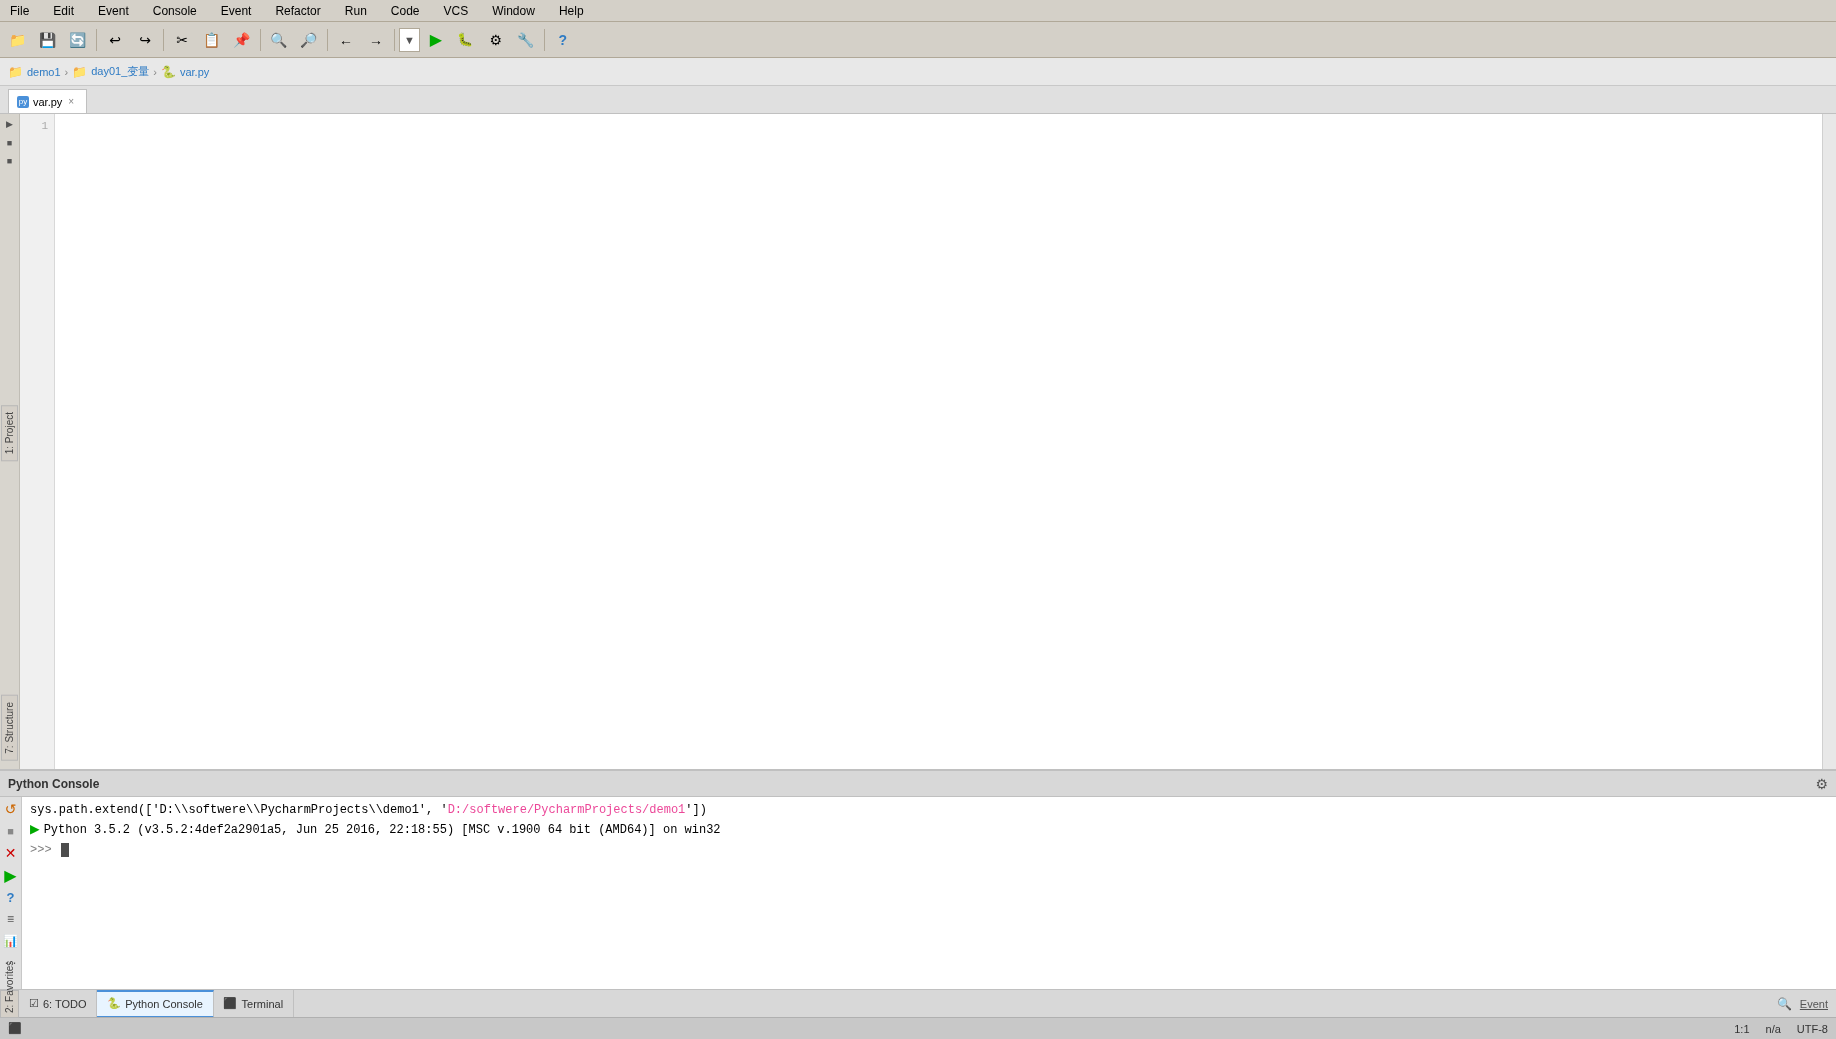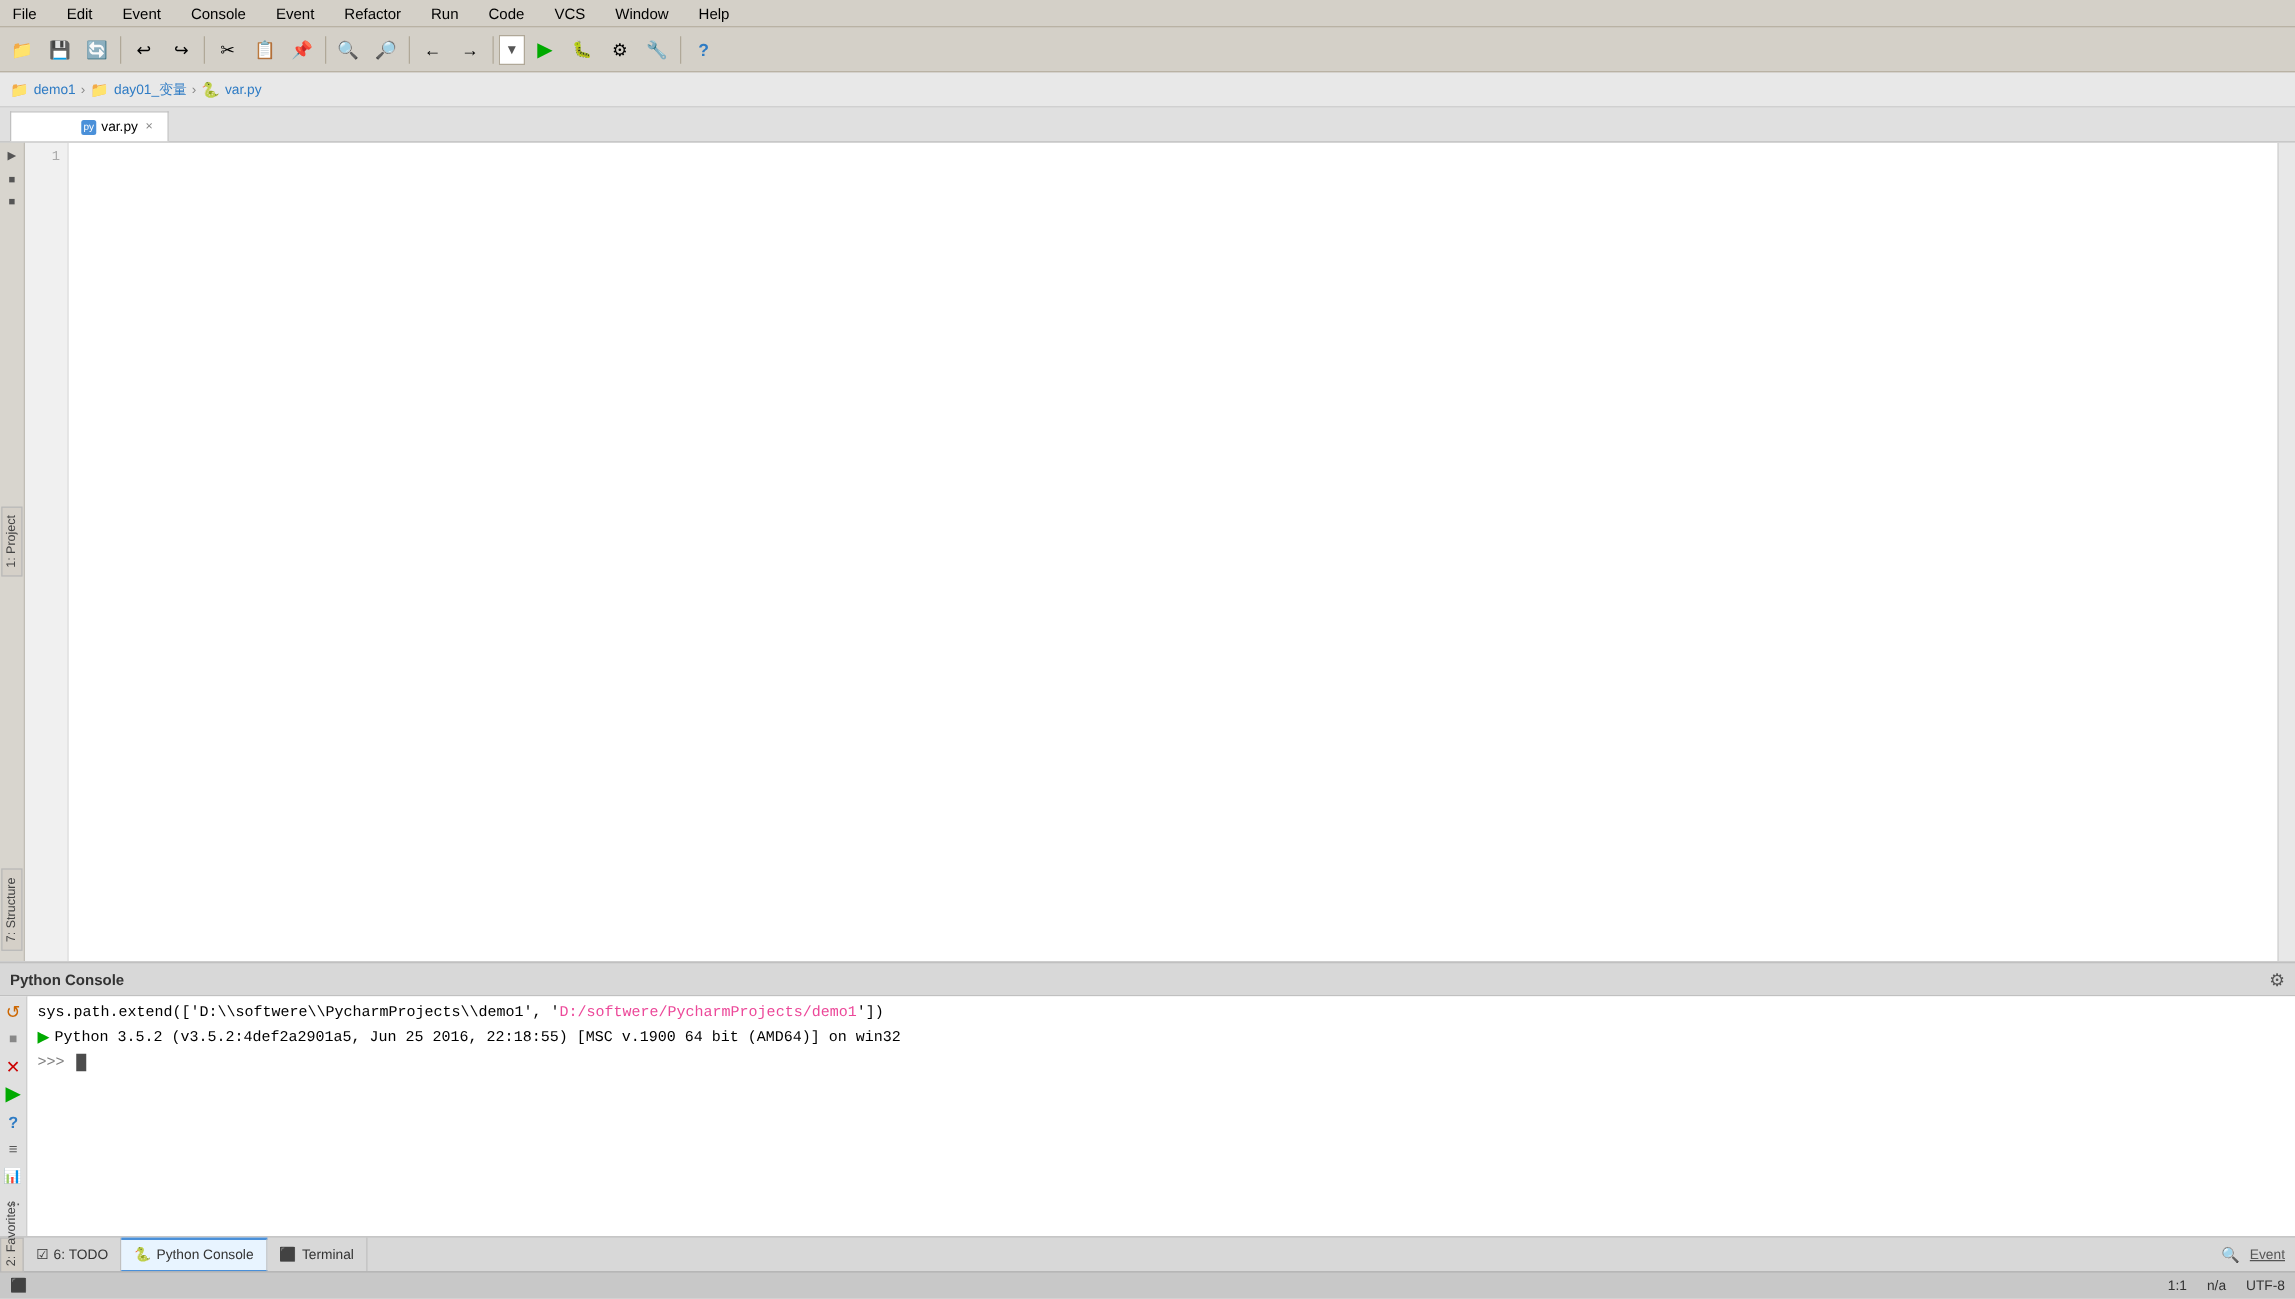--- a/index.html
+++ b/index.html
@@ -16,21 +16,21 @@
     .toolbar-dropdown { display: flex; align-items: center; border: 1px solid #b0a898; background: #fff; height: 24px; padding: 0 4px; cursor: pointer; font-size: 11px; gap: 2px; }
 
     
     .breadcrumb { background: #e8e8e8; border-bottom: 1px solid #c8c8c8; display: flex; align-items: center; height: 28px; padding: 0 8px; gap: 4px; font-size: 11px; }
     .breadcrumb-item { display: flex; align-items: center; gap: 3px; color: #2e7bc4; cursor: pointer; }
     .breadcrumb-sep { color: #888; }
 
     
     .tab-bar { background: #e0e0e0; border-bottom: 1px solid #c0c0c0; display: flex; align-items: flex-end; height: 28px; padding-left: 8px; }
     .tab { display: flex; align-items: center; gap: 4px; padding: 4px 10px 4px 8px; border: 1px solid #c0c0c0; border-bottom: none; background: #fff; cursor: pointer; font-size: 11px; height: 24px; }
-    .tab-icon { width: 12px; height: 12px; background: #4a90d9; border-radius: 1px; display: inline-block; font-size: 8px; color: #fff; text-align: center; line-height: 12px; margin-left: 48px; }
+    .tab-icon { width: 12px; height: 12px; background: #4a90d9; border-radius: 1px; display: inline-block; font-size: 8px; color: #fff; text-align: center; line-height: 12px; }
     .tab-close { font-size: 10px; color: #888; cursor: pointer; padding: 0 2px; }
 
     
     .main-layout { display: flex; flex: 1; overflow: hidden; }
 
     
     .editor-container { display: flex; flex: 1; flex-direction: column; overflow: hidden; }
     .editor-area { flex: 1; display: flex; background: #fff; overflow: hidden; }
     .line-numbers { width: 35px; background: #f0f0f0; border-right: 1px solid #d8d8d8; padding: 4px 0; text-align: right; color: #999; font-size: 11px; font-family: 'Courier New', monospace; line-height: 16px; }
     .line-numbers div { padding-right: 6px; }

